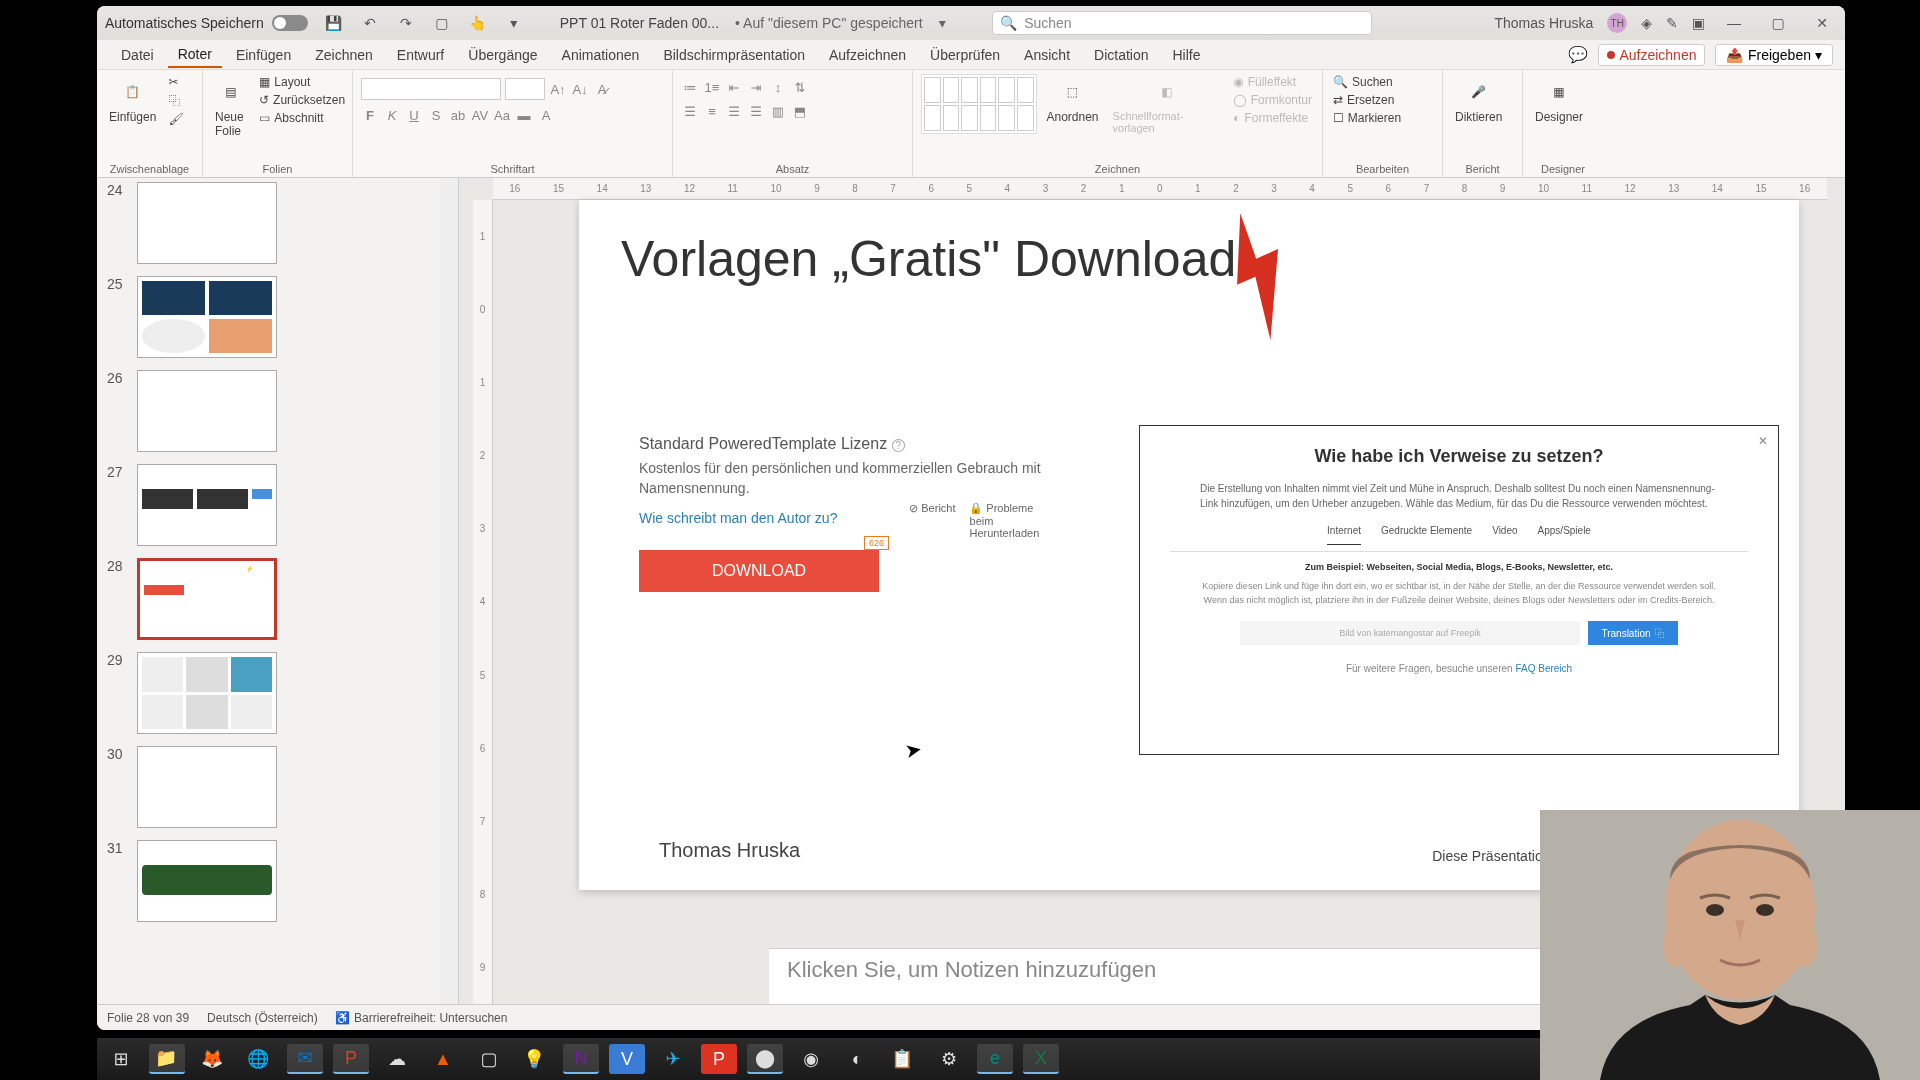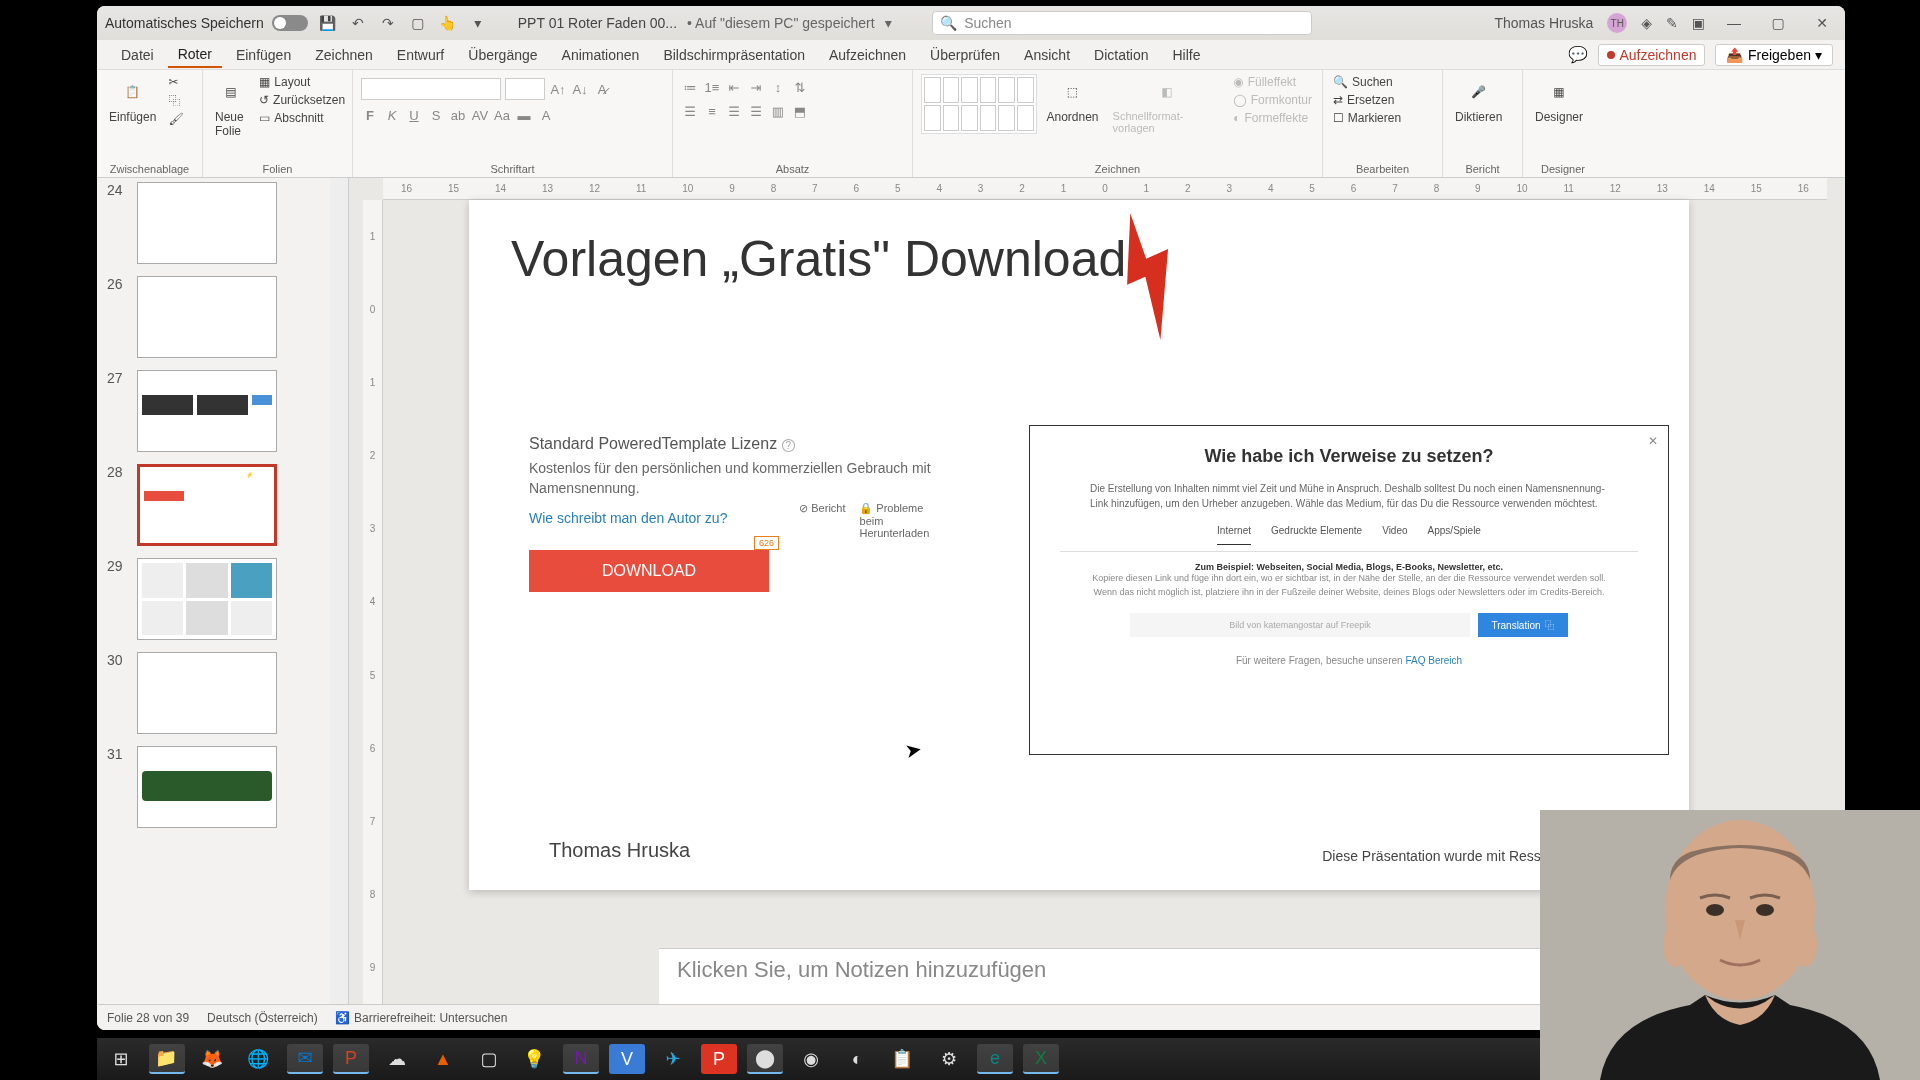--- a/index.html
+++ b/index.html
@@ -1,20 +1,20 @@
 <!DOCTYPE html>
 <html><head>
 <meta charset="utf-8">
 <style>
 * { margin: 0; padding: 0; box-sizing: border-box; font-family: 'Segoe UI', Arial, sans-serif; }
 body { background: #000; width: 1920px; height: 1080px; overflow: hidden; position: relative; }
 .app-window { position: absolute; left: 97px; top: 6px; width: 1748px; height: 1024px; background: #f3f2f1; border-radius: 8px; overflow: hidden; }
 
 
-.title-bar { height: 34px; background: linear-gradient(#e8e6e4,#e0ded9); display: flex; align-items: center; padding: 0 8px; gap: 10px; font-size: 14px; color: #333; }
+.title-bar { height: 34px; background: linear-gradient(#e8e6e4,#e0ded9); display: flex; align-items: center; padding: 0 8px; gap: 16px; font-size: 14px; color: #333; }
 .autosave { display: flex; align-items: center; gap: 8px; font-size: 14px; }
 .toggle { width: 36px; height: 16px; background: #8a8a8a; border-radius: 8px; position: relative; }
 .toggle::after { content:''; position:absolute; width:12px; height:12px; background:#fff; border-radius:50%; top:2px; left:2px; }
 .qat-icon { width: 20px; height: 20px; display:flex; align-items:center; justify-content:center; color:#555; }
 .file-name { margin-left: 20px; color:#444; }
 .save-loc { color:#666; }
 .search-box { flex:1; max-width: 380px; margin-left: 30px; background:#fff; border:1px solid #ccc; border-radius:4px; height:24px; display:flex; align-items:center; padding:0 8px; gap:6px; color:#888; }
 .title-right { margin-left:auto; display:flex; align-items:center; gap:14px; color:#555; }
 .user-badge { background:#d4a5d4; width:20px; height:20px; border-radius:50%; display:flex; align-items:center; justify-content:center; font-size:10px; color:#555; }
 .win-btn { width:30px; height:24px; display:flex; align-items:center; justify-content:center; color:#555; }
@@ -40,21 +40,21 @@
 .font-row { display:flex; gap:4px; align-items:center; }
 .font-box { background:#fff; border:1px solid #ccc; height:22px; width:140px; }
 .size-box { background:#fff; border:1px solid #ccc; height:22px; width:40px; }
 .mini-icon { width:18px; height:18px; display:flex; align-items:center; justify-content:center; color:#888; font-size:13px; }
 .shapes-gallery { width:120px; height:60px; border:1px solid #ddd; background:#fff; display:grid; grid-template-columns:repeat(6,1fr); gap:2px; padding:2px; }
 .shape-cell { border:1px solid #ccc; }
 .disabled { color:#bbb; }
 
 
 .workspace { position:absolute; top:172px; left:0; right:0; bottom:26px; display:flex; background:#eae8e5; }
-.thumb-panel { width:252px; background:#f3f2f1; border-right:1px solid #ccc; overflow:hidden; position:relative; }
+.thumb-panel { width:362px; background:#f3f2f1; border-right:1px solid #ccc; overflow:hidden; position:relative; }
 .thumb-scroll { position:absolute; right:0; top:0; width:18px; bottom:0; background:#eee; }
 .thumb-list { padding:4px 18px 4px 10px; height:100%; overflow:hidden; }
 .thumb-item { display:flex; gap:8px; margin-bottom:12px; }
 .thumb-num { font-size:14px; color:#555; width:22px; }
 .thumb-img { width:140px; height:82px; background:#fff; border:1px solid #aaa; padding:4px; font-size:6px; position:relative; }
 .thumb-item.selected .thumb-img { border:3px solid #c0392b; }
 .slide-area { flex:1; position:relative; background:#eae8e5; }
 .ruler-h { position:absolute; top:0; left:34px; right:18px; height:22px; background:#f5f4f2; border-bottom:1px solid #ccc; font-size:10px; color:#888; display:flex; align-items:center; justify-content:space-around; }
 .ruler-v { position:absolute; top:22px; left:14px; width:20px; bottom:0; background:#f5f4f2; border-right:1px solid #ccc; font-size:10px; color:#888; display:flex; flex-direction:column; justify-content:space-around; align-items:center; }
 .slide-canvas { position:absolute; top:22px; left:120px; width:1220px; height:690px; background:#fff; box-shadow:0 2px 8px rgba(0,0,0,0.2); }
@@ -70,21 +70,21 @@
 .dl-btn { background:#e74c3c; color:#fff; width:240px; height:42px; display:flex; align-items:center; justify-content:center; font-size:16px; position:relative; }
 .dl-badge { position:absolute; top:-14px; right:-10px; background:#fff; border:1px solid #e67e22; color:#e67e22; font-size:9px; padding:1px 4px; }
 .dl-side { position:absolute; top:302px; left:330px; font-size:11px; color:#666; display:flex; gap:14px; }
 .right-block { position:absolute; top:225px; left:560px; width:640px; height:330px; border:1px solid #333; background:#fff; padding:20px 30px; }
 .rb-close { position:absolute; top:8px; right:10px; font-size:12px; color:#888; }
 .rb-title { text-align:center; font-size:18px; font-weight:600; color:#333; margin-bottom:14px; }
 .rb-desc { font-size:10px; color:#666; line-height:1.5; margin-bottom:14px; padding:0 30px; }
 .rb-tabs { display:flex; justify-content:center; gap:20px; font-size:10px; color:#555; margin-bottom:6px; }
 .rb-tab.active { border-bottom:1px solid #333; padding-bottom:8px; }
 .rb-hr { border-top:1px solid #ddd; margin-bottom:10px; }
-.rb-example { text-align:center; font-size:9px; color:#333; font-weight:600; }
+.rb-example { text-align:center; font-size:9px; color:#333; font-weight:600; margin-bottom:8px; }
 .rb-copy { text-align:center; font-size:9px; color:#888; line-height:1.5; margin-bottom:14px; padding:0 20px; }
 .rb-input-row { display:flex; gap:8px; justify-content:center; margin-bottom:18px; }
 .rb-input { background:#f5f5f5; width:340px; height:24px; font-size:9px; color:#aaa; display:flex; align-items:center; justify-content:center; }
 .rb-copy-btn { background:#2e86de; color:#fff; width:90px; height:24px; font-size:10px; display:flex; align-items:center; justify-content:center; gap:4px; }
 .rb-faq { text-align:center; font-size:10px; color:#888; }
 .rb-faq a { color:#2980b9;margin-top:40px; }
 .footer-name { position:absolute; bottom:28px; left:80px; font-size:20px; color:#444; }
 .footer-credit { position:absolute; bottom:26px; right:40px; font-size:14px; color:#444; }
 
 
@@ -349,20 +349,31 @@
       <div class="rg-label">Designer</div>
     </div>
   </div>
 
   <div class="workspace">
     <div class="thumb-panel">
       <div class="thumb-list">
         <div class="thumb-item">
             <div class="thumb-num">24</div>
             <div class="thumb-img"></div>
+          </div>
+        <div class="thumb-item">
+            <div class="thumb-num">25</div>
+            <div class="thumb-img">
+              <div style="display:grid;grid-template-columns:1fr 1fr;gap:4px;height:100%">
+                <div style="background:#1a3a5a"></div>
+                <div style="background:#1a3a5a"></div>
+                <div style="background:#eee;border-radius:50%"></div>
+                <div style="background:#e8a070"></div>
+              </div>
+            </div>
           </div>
         <div class="thumb-item">
             <div class="thumb-num">26</div>
             <div class="thumb-img"></div>
           </div>
         <div class="thumb-item">
             <div class="thumb-num">27</div>
             <div class="thumb-img">
               <div style="display:flex;gap:4px;margin-top:20px">
                 <div style="background:#333;flex:1;height:20px"></div>

